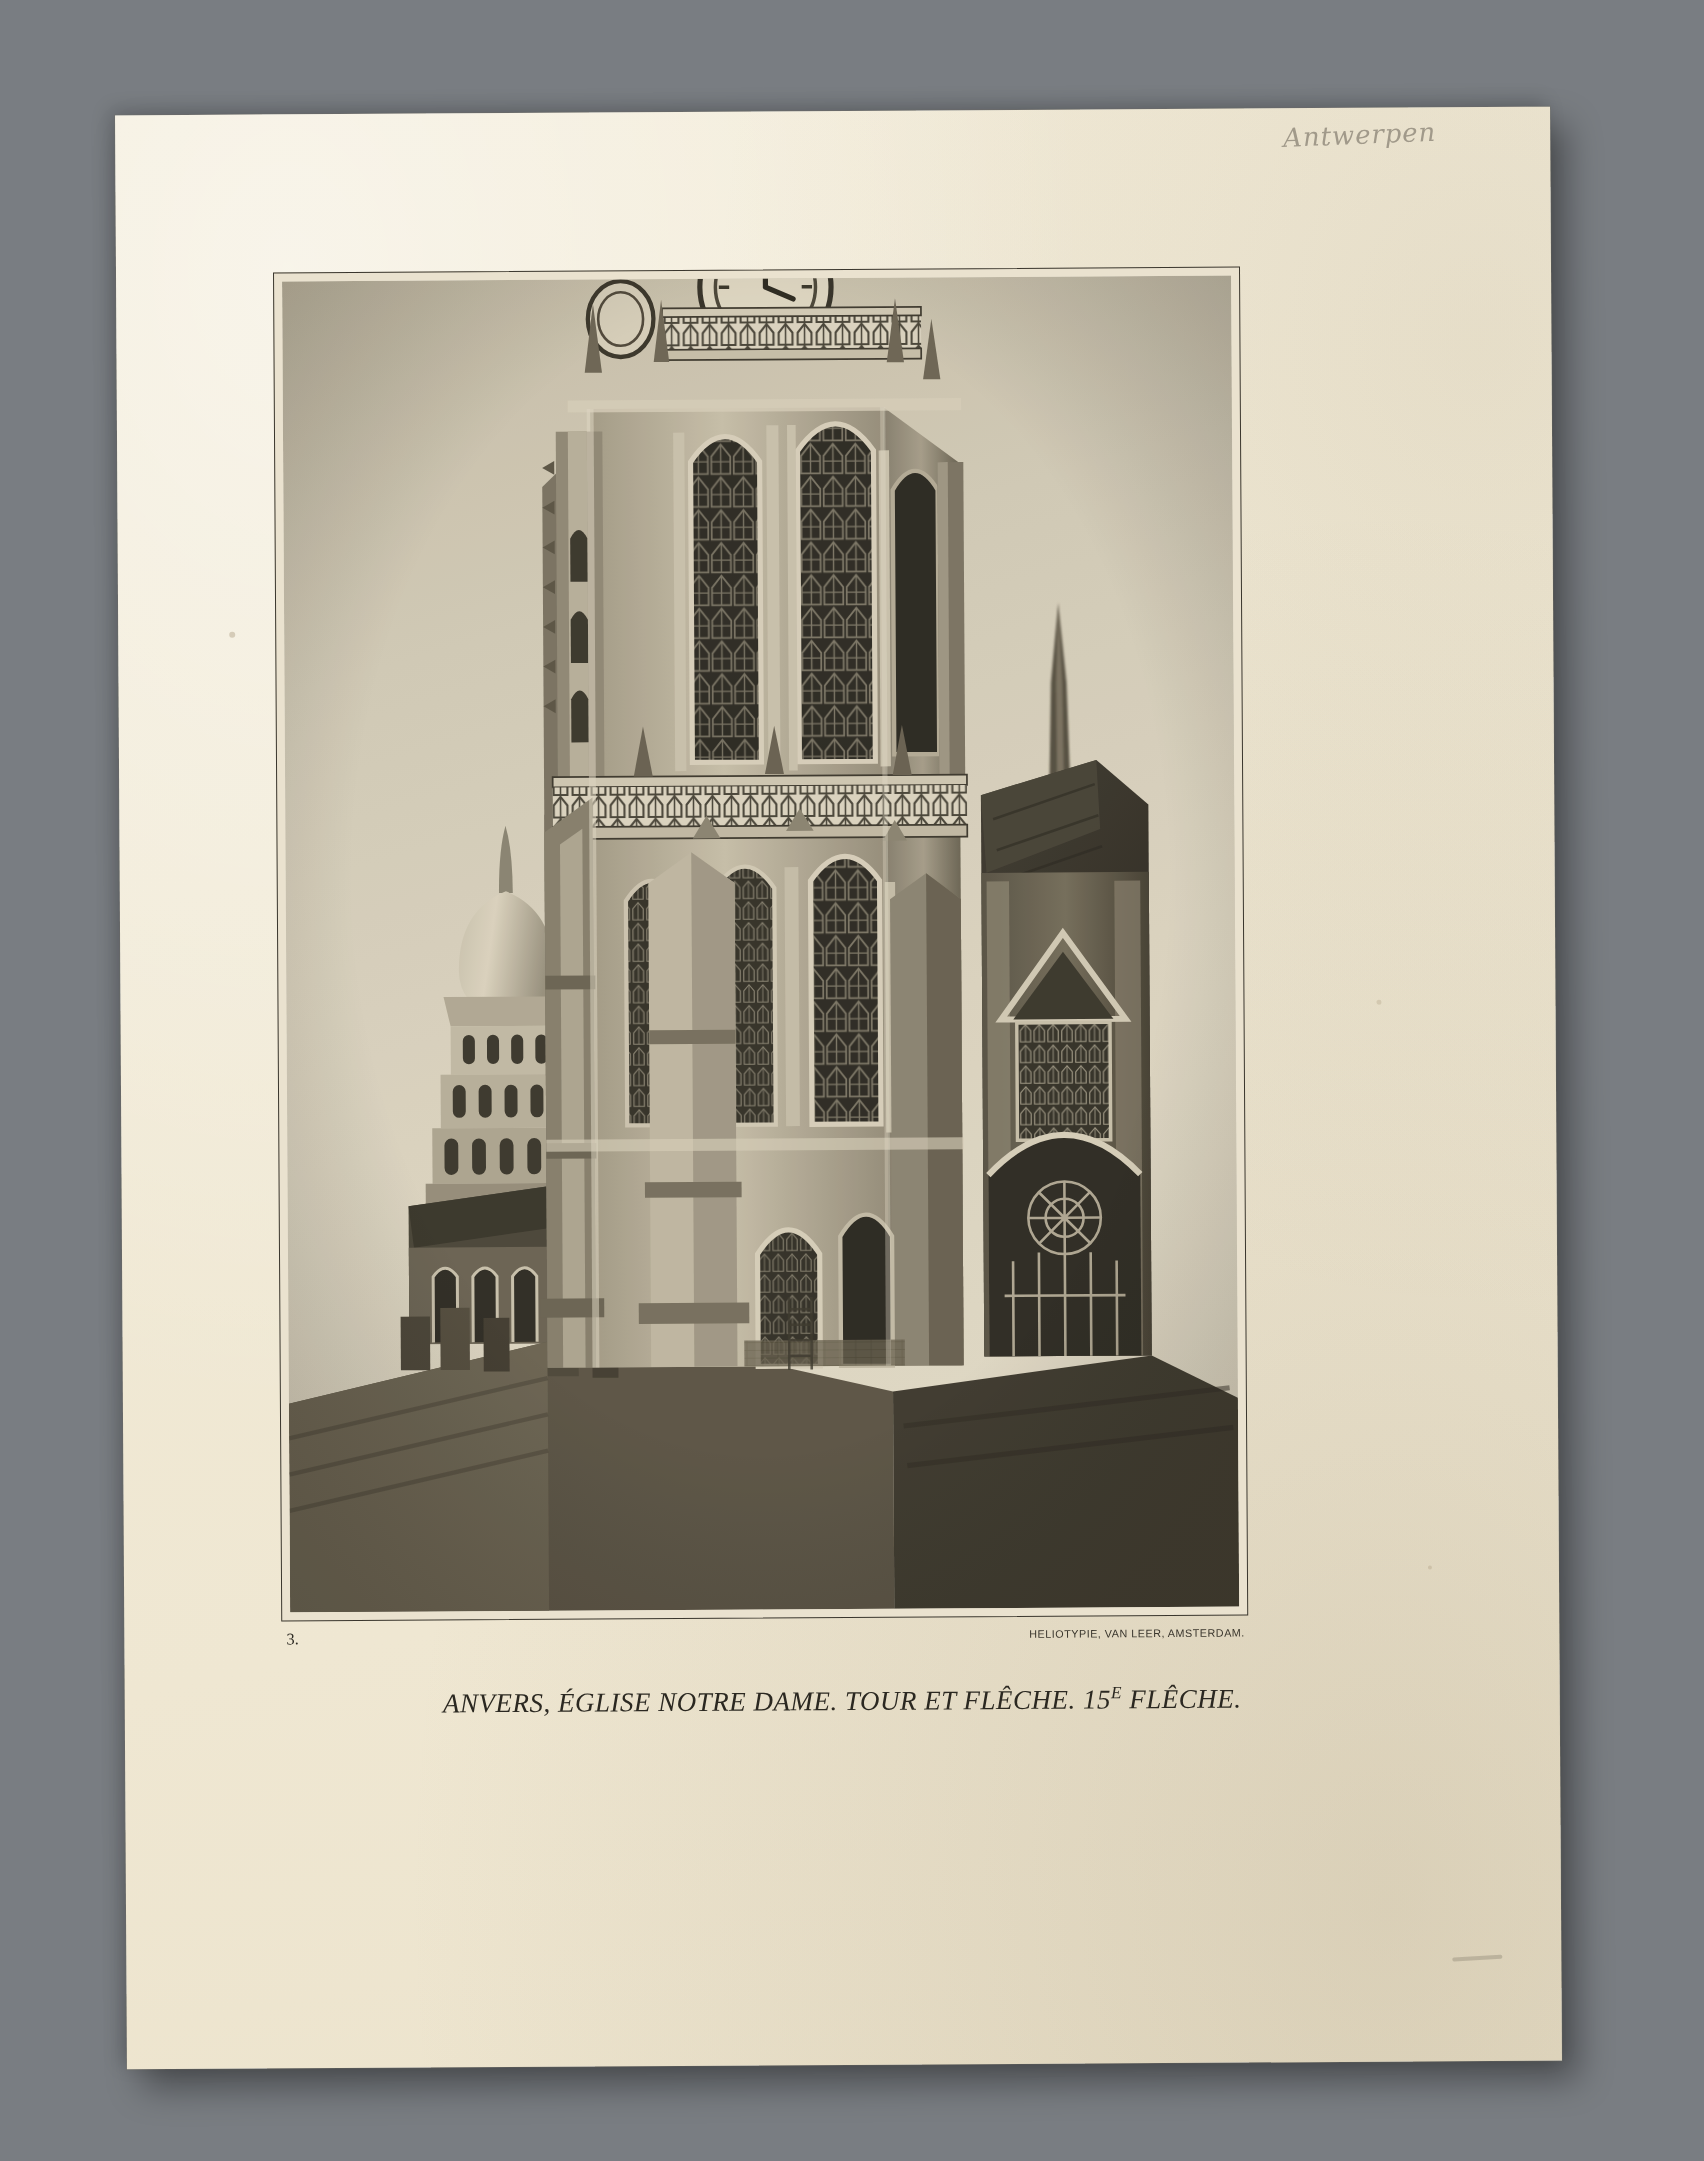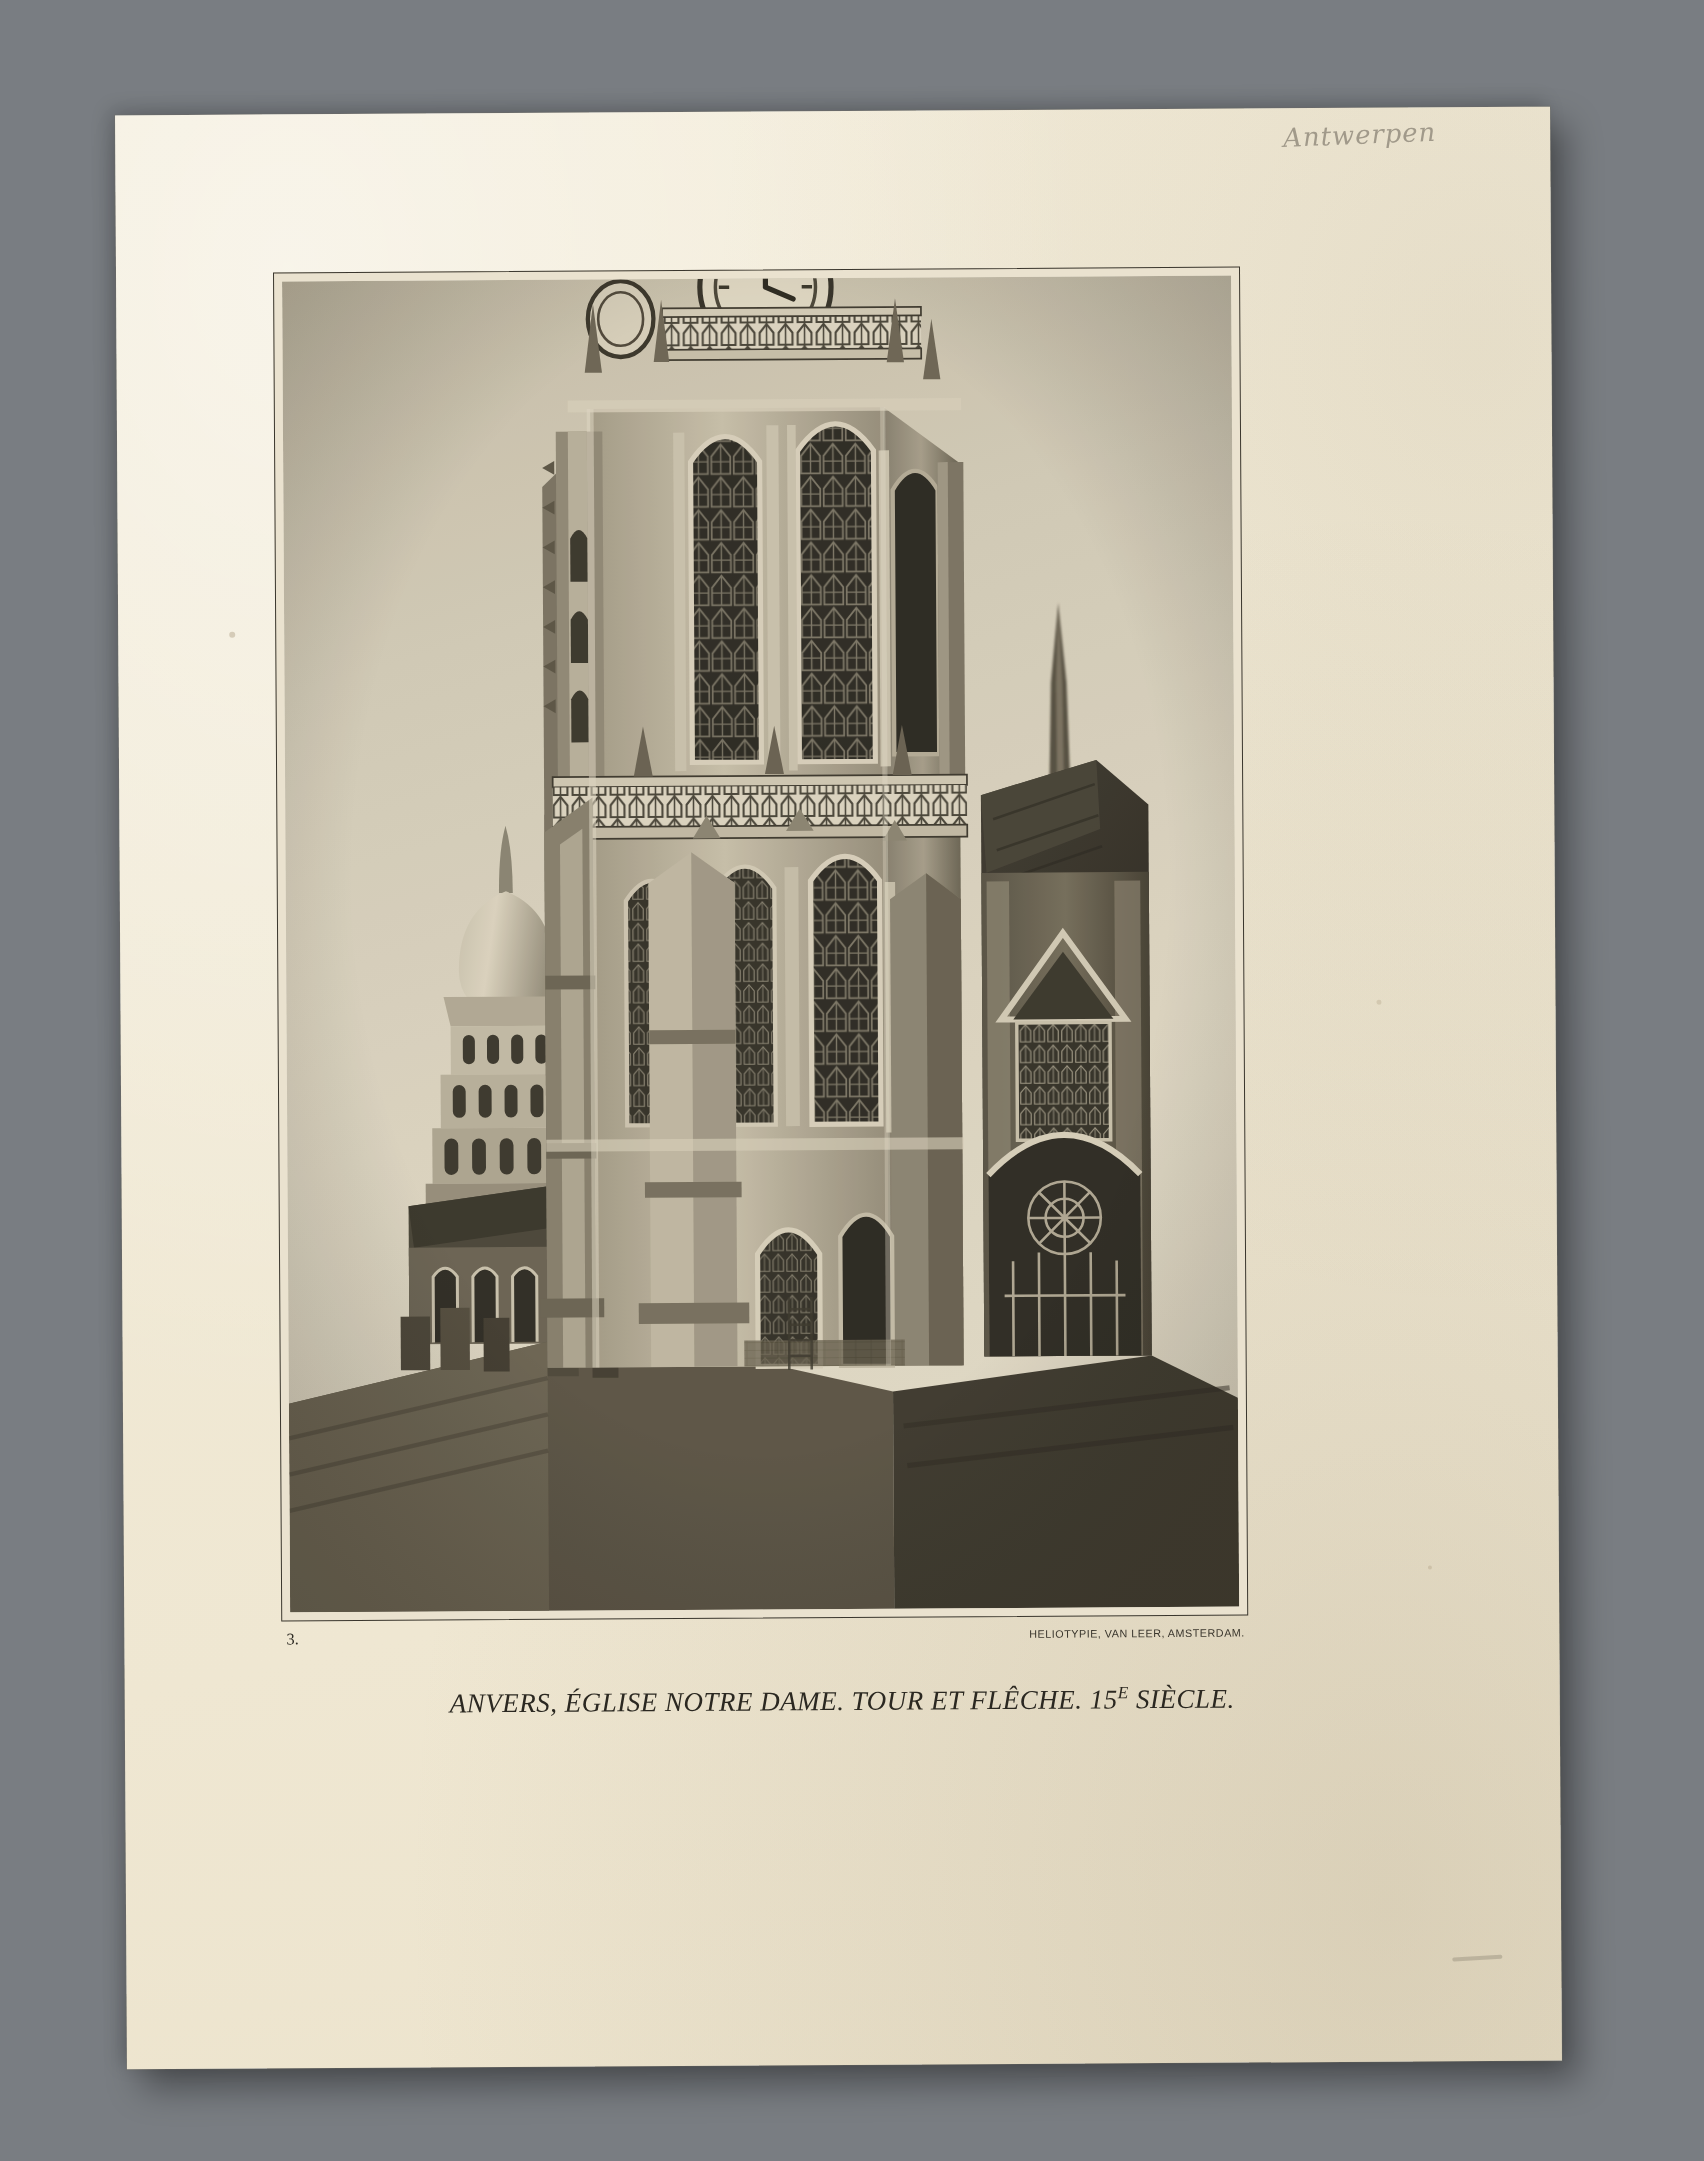--- a/index.html
+++ b/index.html
@@ -496,17 +496,17 @@
       </svg>
     </div>
   </div>
 
   <div class="plate-footer">
     <span class="plate-number">3.</span>
     <span class="printer-credit">HELIOTYPIE, VAN LEER, AMSTERDAM.</span>
   </div>
 
   <div class="caption">
-    <span>ANVERS, ÉGLISE NOTRE DAME. TOUR ET FLÊCHE. 15</span><span class="sup">E</span><span> SIÈCLE.</span>
+    <span>ANVERS, ÉGLISE NOTRE DAME. TOUR ET FLÊCHE. 15</span><span class="sup">E</span><span> FLÊCHE.</span>
   </div>
 
 </div>
 
 
 </body></html>

